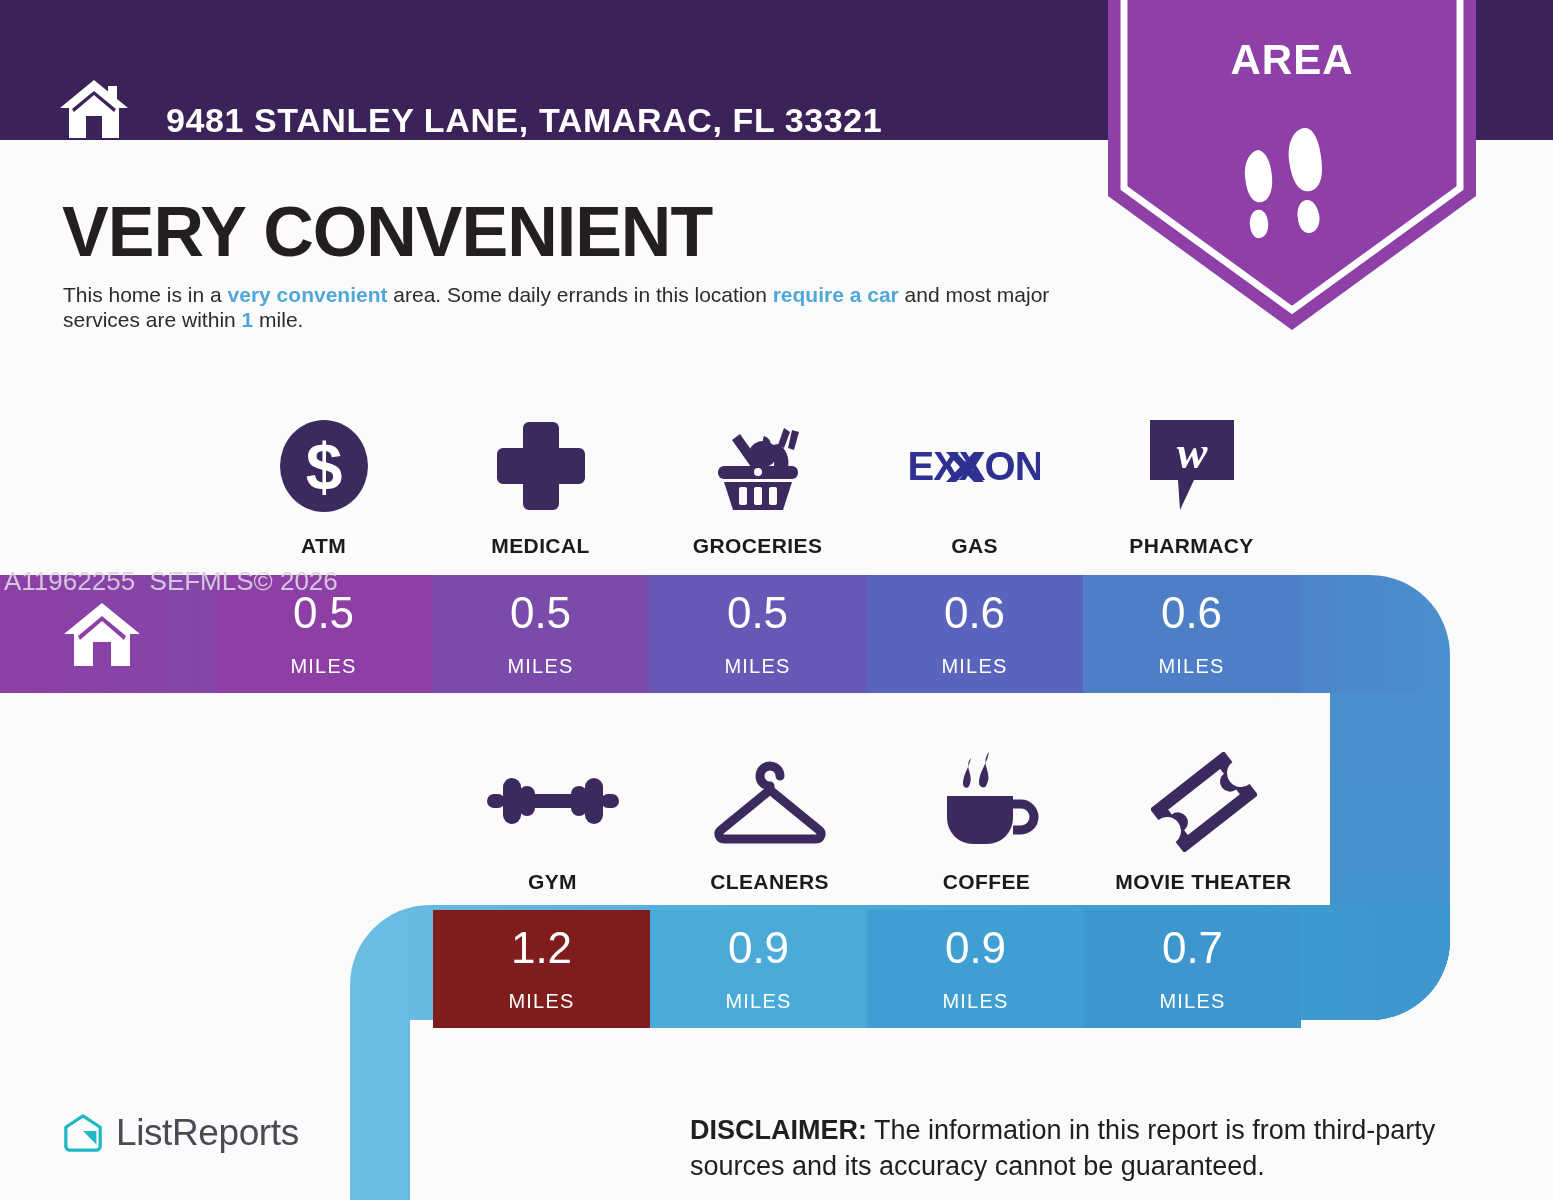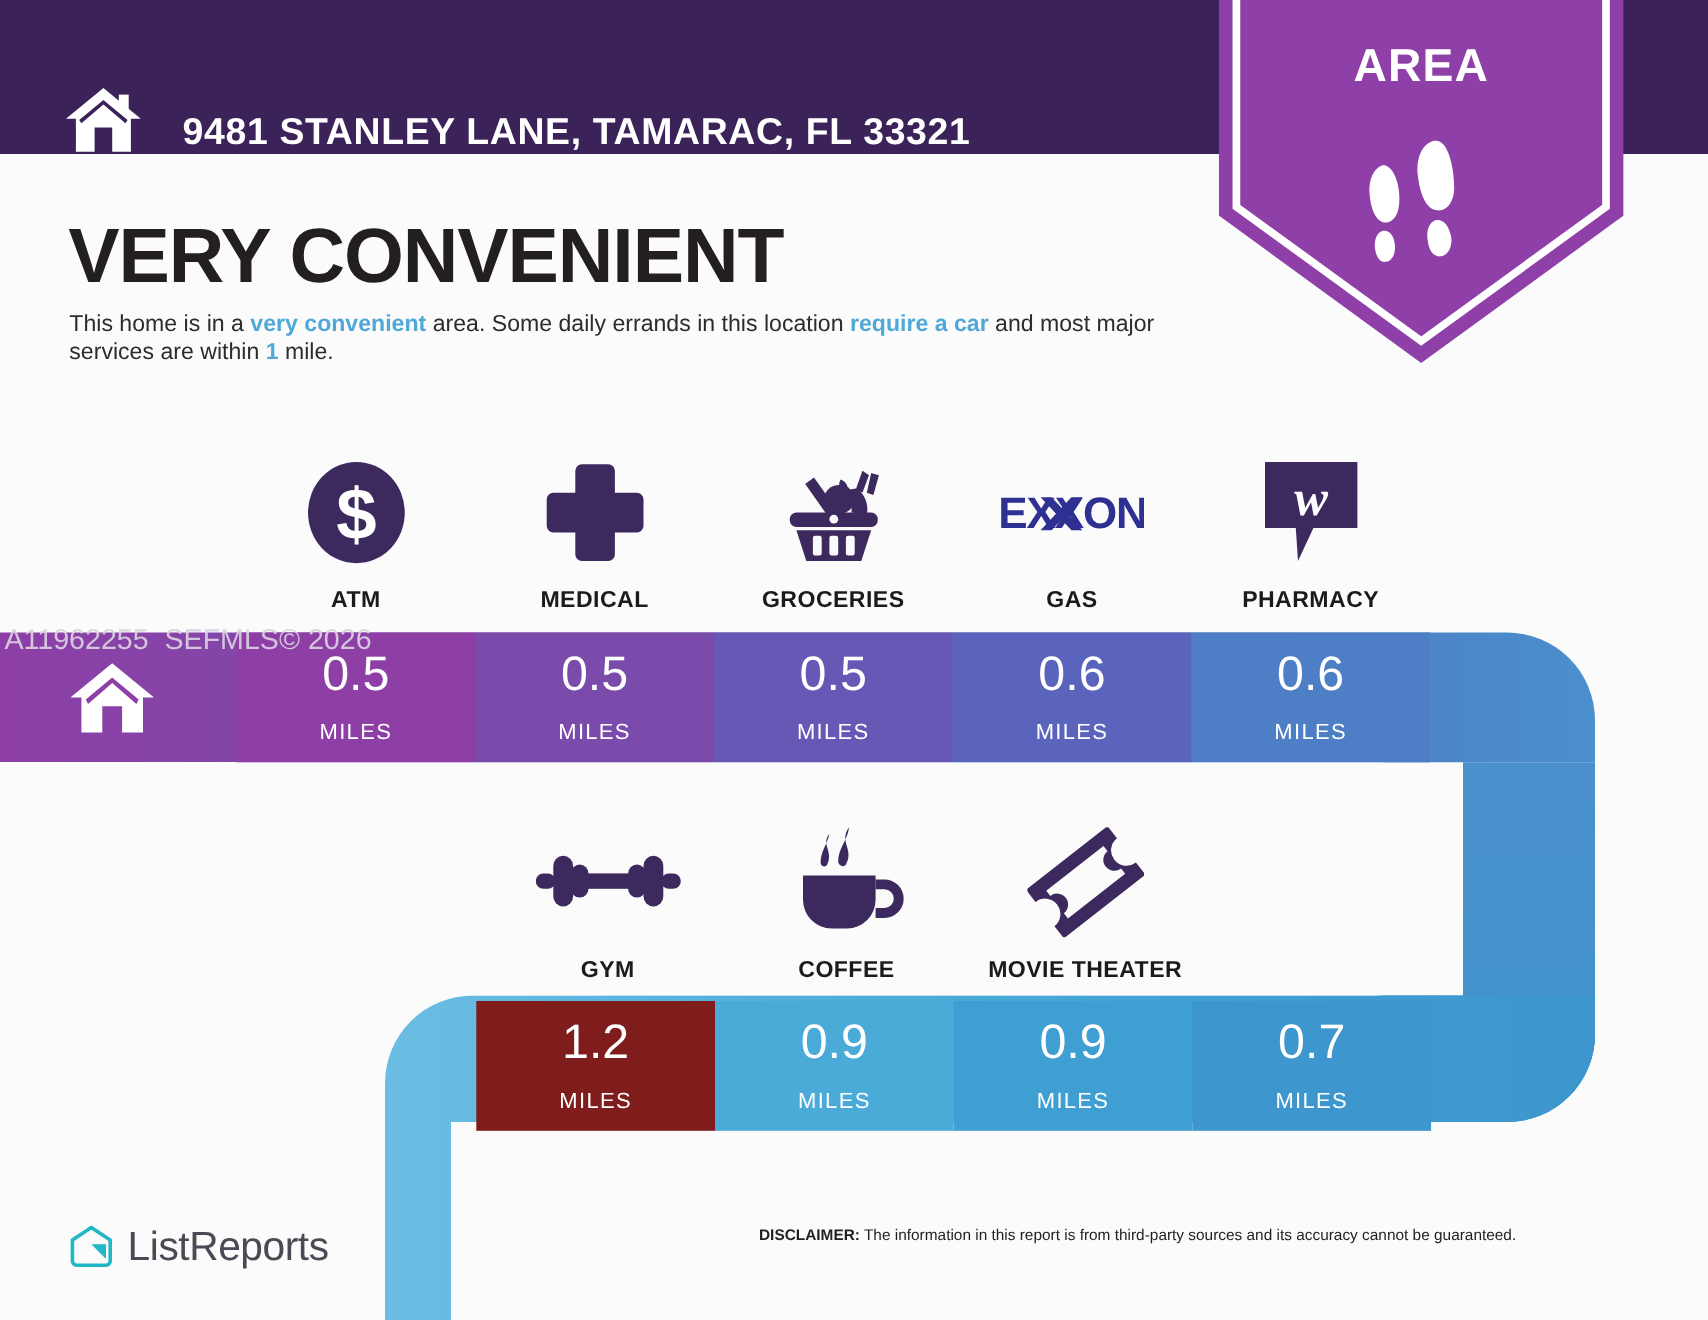--- a/index.html
+++ b/index.html
@@ -163,21 +163,21 @@
   .logo-text {
     margin-left: 12px;
     font-size: 37px;
     color: #4a4a55;
     letter-spacing: -0.4px;
   }
   .disclaimer {
     position: absolute;
     left: 690px; top: 1113px;
     width: 810px;
-    font-size: 14px;
+    font-size: 27px;
     line-height: 1.32;
     color: #1f1f1f;
     z-index: 5;
   }
   .disclaimer b { font-weight: bold; }
 </style>
 </head>
 <body>
 
 <div class="header-bar">
@@ -360,20 +360,29 @@
           <rect x="44" y="28" width="44" height="14"></rect>
           <rect x="84" y="20" width="16" height="30" rx="8"></rect>
           <rect x="98" y="12" width="18" height="46" rx="9"></rect>
           <rect x="114" y="28" width="18" height="14" rx="7"></rect>
         </g>
       </svg>
     </div>
     <div class="icon-label">GYM</div>
   </div>
 
+  <div class="icon-cell">
+    <div class="icon-glyph">
+      <svg width="118" height="92" viewBox="0 0 118 92" aria-hidden="true">
+        <path fill="none" stroke="#3c2a5e" stroke-width="9" stroke-linecap="round" stroke-linejoin="round" d="M59 34 v-4 a10 10 0 1 1 10 -10"></path>
+        <path fill="none" stroke="#3c2a5e" stroke-width="9" stroke-linejoin="round" d="M59 34 L10 74 a5 5 0 0 0 3 9 h92 a5 5 0 0 0 3 -9 Z"></path>
+      </svg>
+    </div>
+    <div class="icon-label">CLEANERS</div>
+  </div>
 
   <div class="icon-cell">
     <div class="icon-glyph">
       <svg width="104" height="100" viewBox="0 0 104 100" aria-hidden="true">
         <g fill="#3c2a5e">
           <path d="M36 6 c-8 10 4 16 -2 28 c-1 3 -6 2 -6 -2 c0 -10 6 -16 8 -26 z"></path>
           <path d="M54 0 c-10 13 5 20 -3 34 c-2 3 -7 1 -7 -3 c0 -12 8 -18 10 -31 z"></path>
           <path d="M12 44 h66 v22 a26 26 0 0 1 -26 26 h-14 a26 26 0 0 1 -26 -26 z"></path>
           <path fill="none" stroke="#3c2a5e" stroke-width="9" d="M78 52 h8 a13 13 0 0 1 0 26 h-8"></path>
         </g>

